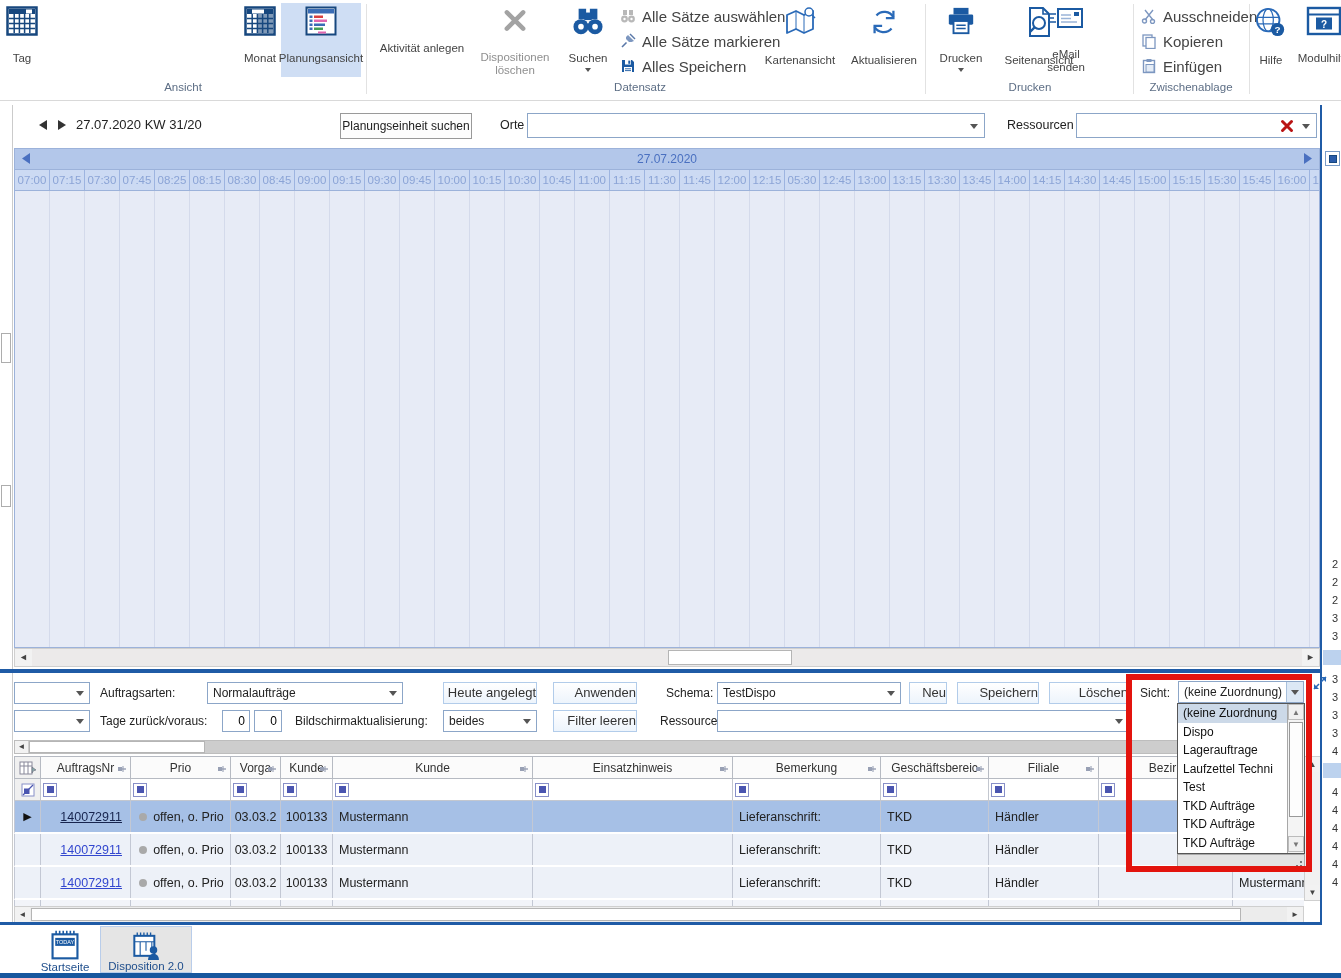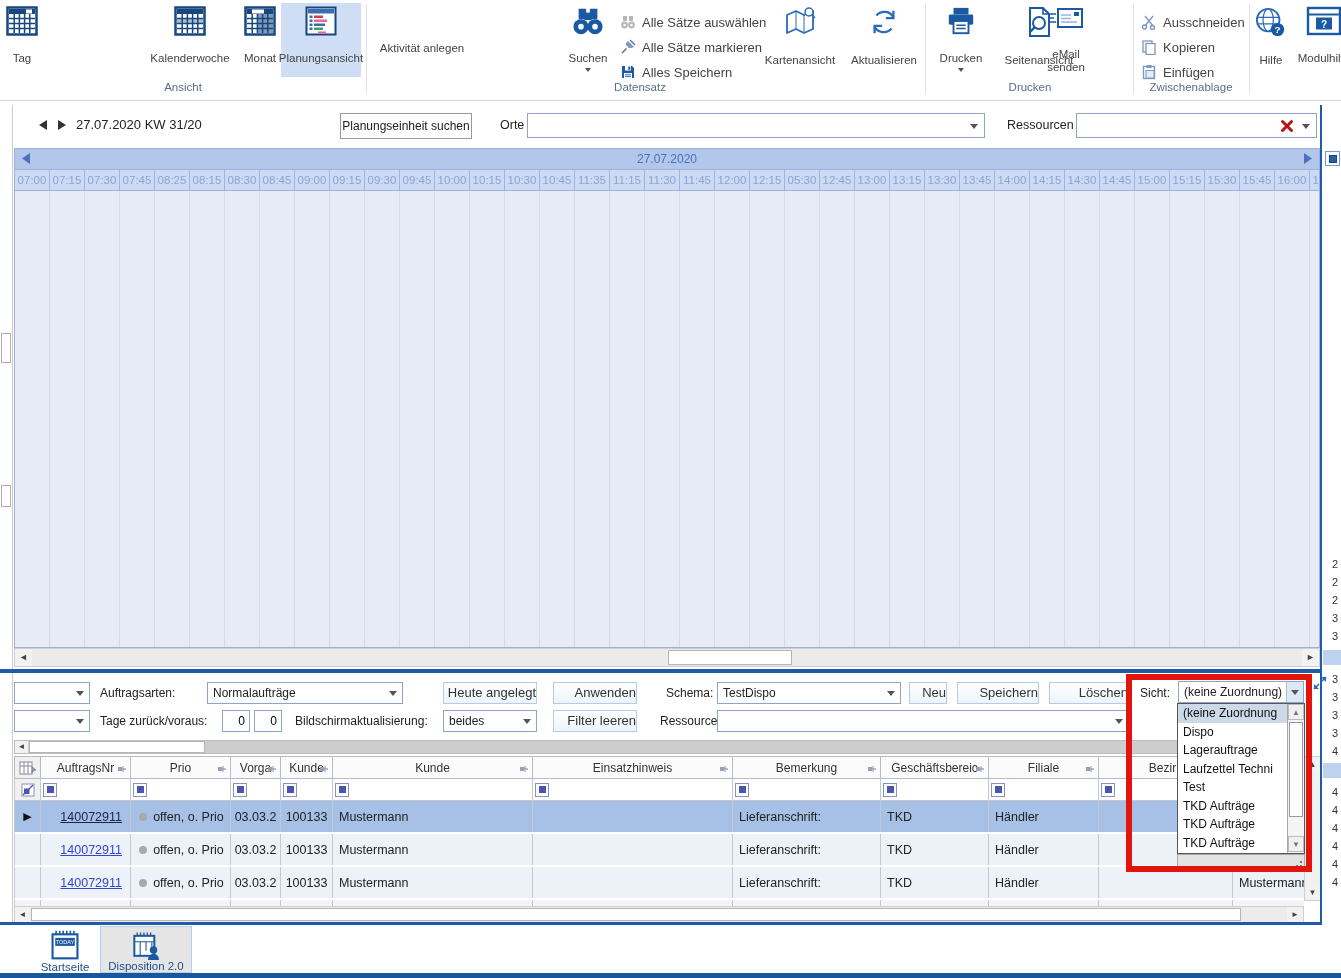--- a/index.html
+++ b/index.html
@@ -7,21 +7,21 @@
 body{font-family:"Liberation Sans",sans-serif;background:#fff;color:#222}
 #app{position:relative;width:1341px;height:978px;background:#fff;overflow:hidden}
 
 .ribbon{position:absolute;left:0;top:0;width:1341px;height:101px;background:#fff;border-bottom:1px solid #d9d9d9}
 .rbtn{position:absolute;top:3px;height:74px;display:flex;flex-direction:column;align-items:center;justify-content:flex-start;padding-top:3px;font-size:11.5px;color:#444;text-align:center;cursor:pointer;white-space:nowrap}
 .rbtn .lbl{margin-top:16px;line-height:13px;white-space:normal}
 .rbtn.sel{background:#cfdef4}
 .rbtn.centered{justify-content:center;padding-top:0}
 .rgl{position:absolute;top:81px;font-size:11.5px;color:#5d6e85;text-align:center}
 .rdiv{position:absolute;top:4px;height:90px;width:1px;background:#e2e2e2}
-.rsmall{position:absolute;height:22px;display:flex;align-items:flex-end;gap:6px;font-size:13px;color:#444;cursor:pointer;white-space:nowrap}
+.rsmall{position:absolute;height:22px;display:flex;align-items:flex-start;gap:6px;font-size:15px;color:#444;cursor:pointer;white-space:nowrap}
 .caret{width:0;height:0;border:3.5px solid transparent;border-top:4.5px solid #555;margin-top:3px}
 
 .navrow{position:absolute;left:0;top:102px;width:1341px;height:47px;background:#fff}
 .navtxt{position:absolute;font-size:13px;color:#222;line-height:26px}
 .navbtn{position:absolute;height:26px;border:1px solid #999;background:#fdfdfd;font-size:12px;color:#222;text-align:center;line-height:24px;cursor:pointer}
 .combo{position:absolute;height:25px;background:#fff;border:1px solid #8ca6c8;font-size:12px;line-height:23px;padding:0 20px 0 6px;color:#222}
 .combo .arr{position:absolute;right:6px;top:10px;width:0;height:0;border:4px solid transparent;border-top:5px solid #555}
 
 .timeline{position:absolute;left:14px;top:148px;width:1306px;height:500px;border:1px solid #9cb2da;overflow:hidden}
 .datebar{position:relative;height:20px;background:#b3c7ea;color:#4a70c0;font-size:12px;text-align:center;line-height:20px}
@@ -104,31 +104,20 @@
       <svg width="32" height="30" viewBox="0 0 32 30">
           <rect x="1.5" y="1.5" width="29" height="27" fill="#fff" stroke="#17477e" stroke-width="2.5"></rect>
           <rect x="3" y="3" width="26" height="5" fill="#17477e"></rect>
           <rect x="20" y="3.5" width="6" height="4" fill="#fff"></rect>
           <g stroke="#17477e" stroke-width="1.5">
             <path d="M3 12.5h26M3 17.5h26M3 22.5h26M8.2 8v19M13.4 8v19M18.6 8v19M23.8 8v19"></path>
           </g>
         </svg>
       <span class="lbl">Tag</span>
     </div>
-    <div class="rbtn" style="left:142px;width:96px">
-      <svg width="32" height="30" viewBox="0 0 32 30">
-          <rect x="1.5" y="1.5" width="29" height="27" fill="#fff" stroke="#17477e" stroke-width="2.5"></rect>
-          <rect x="3" y="3" width="26" height="5" fill="#17477e"></rect>
-          <g stroke="#17477e" stroke-width="1.5">
-            <path d="M3 12.5h26M3 17.5h26M3 22.5h26M8.2 8v19M13.4 8v19M18.6 8v19M23.8 8v19"></path>
-          </g>
-          <rect x="3" y="12.5" width="26" height="5" fill="#17477e" opacity="0.35"></rect>
-        </svg>
-      <span class="lbl">Kalenderwoche</span>
-    </div>
     <div class="rbtn" style="left:240px;width:40px">
       <svg width="32" height="30" viewBox="0 0 32 30">
           <rect x="1.5" y="1.5" width="29" height="27" fill="#fff" stroke="#17477e" stroke-width="2.5"></rect>
           <rect x="3" y="3" width="26" height="5" fill="#17477e"></rect>
           <rect x="8" y="3.5" width="12" height="4" fill="#fff"></rect>
           <g stroke="#17477e" stroke-width="1.5">
             <path d="M3 12.5h26M3 17.5h26M3 22.5h26M8.2 8v19M13.4 8v19M18.6 8v19M23.8 8v19"></path>
           </g>
           <rect x="13.4" y="8" width="15.6" height="19" fill="#17477e" opacity="0.55"></rect>
         </svg>
@@ -150,20 +139,26 @@
         </svg>
       <span class="lbl">Planungsansicht</span>
     </div>
     <div class="rgl" style="left:0;width:366px">Ansicht</div>
     <div class="rdiv" style="left:366px"></div>
 
     <div class="rbtn centered" style="left:372px;width:100px">
       <span class="lbl">Aktivität anlegen</span>
     </div>
 
+    <div class="rbtn" style="left:474px;width:82px;color:#8f8f8f">
+      <svg width="30" height="30" viewBox="0 0 32 32">
+          <path d="M7 7 L25 25 M25 7 L7 25" stroke="#a3a3a3" stroke-width="5" stroke-linecap="round" fill="none"></path>
+        </svg>
+      <span class="lbl">Dispositionen löschen</span>
+    </div>
     <div class="rbtn" style="left:561px;width:54px">
       <svg width="34" height="30" viewBox="0 0 34 32">
           <path d="M7 3h8v11H7zM19 3h8v11h-8z" fill="#1b5aa2"></path>
           <rect x="13" y="7" width="8" height="8" fill="#1b5aa2"></rect>
           <circle cx="9.5" cy="22" r="8" fill="#1b5aa2"></circle>
           <circle cx="24.5" cy="22" r="8" fill="#1b5aa2"></circle>
           <circle cx="9.5" cy="22" r="3" fill="#fff"></circle>
           <circle cx="24.5" cy="22" r="3" fill="#fff"></circle>
         </svg>
       <span class="lbl">Suchen</span>
@@ -348,21 +343,21 @@
         <div class="tcell">08:30</div>
         <div class="tcell">08:45</div>
         <div class="tcell">09:00</div>
         <div class="tcell">09:15</div>
         <div class="tcell">09:30</div>
         <div class="tcell">09:45</div>
         <div class="tcell">10:00</div>
         <div class="tcell">10:15</div>
         <div class="tcell">10:30</div>
         <div class="tcell">10:45</div>
-        <div class="tcell">11:35</div>
+        <div class="tcell">11:00</div>
         <div class="tcell">11:15</div>
         <div class="tcell">11:30</div>
         <div class="tcell">11:45</div>
         <div class="tcell">12:00</div>
         <div class="tcell">12:15</div>
         <div class="tcell">05:30</div>
         <div class="tcell">12:45</div>
         <div class="tcell">13:00</div>
         <div class="tcell">13:15</div>
         <div class="tcell">13:30</div>

